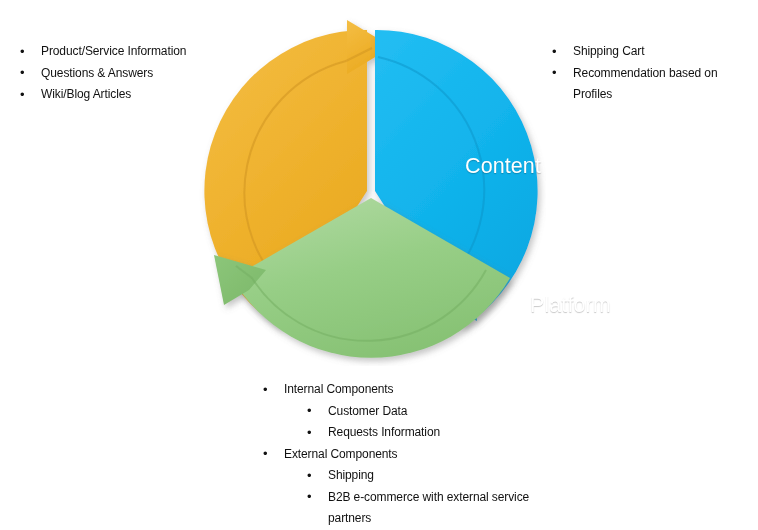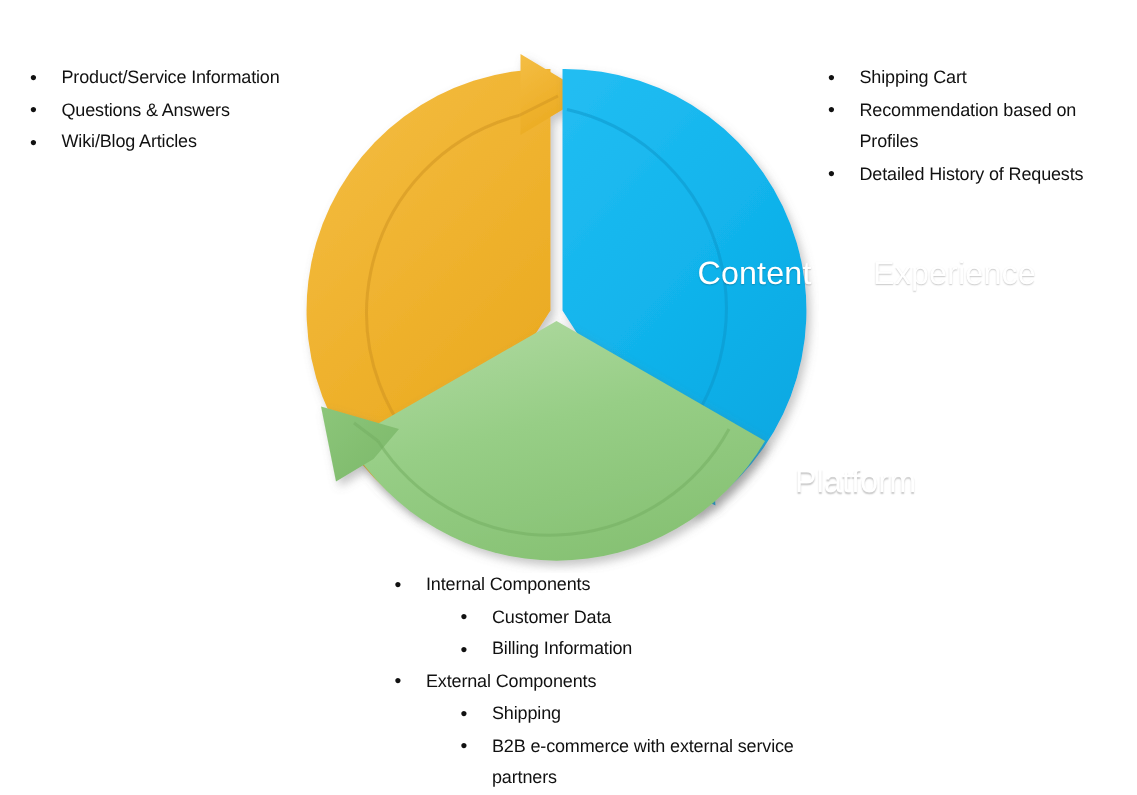--- a/index.html
+++ b/index.html
@@ -62,21 +62,21 @@
   #list-bottom {
     left: 262px;
     top: 379px;
     width: 300px;
   }
 
   
   #cycle-diagram {
     position: absolute;
     left: 196px;
-    top: 32px;
+    top: 16px;
     width: 350px;
     height: 350px;
     text-decoration: underline;
   }
   #cycle-diagram svg {
     display: block;
     width: 350px;
     height: 350px;
   }
 
@@ -98,27 +98,26 @@
 
 <ul class="bullet-list" id="list-left">
     <li>Product/Service Information</li>
     <li>Questions &amp; Answers</li>
     <li>Wiki/Blog Articles</li>
   </ul>
 
 <ul class="bullet-list" id="list-right">
     <li>Shipping Cart</li>
     <li>Recommendation based on Profiles</li>
-    <li>Detailed History of Requests</li>
   </ul>
 
 <ul class="bullet-list" id="list-bottom">
     <li>Internal Components</li>
     <li class="sub">Customer Data</li>
-    <li class="sub">Billing Information</li>
+    <li class="sub">Requests Information</li>
     <li>External Components</li>
     <li class="sub">Shipping</li>
     <li class="sub">B2B e-commerce with external service partners</li>
   </ul>
 
 <div id="cycle-diagram">
   <svg viewBox="0 0 350 350" xmlns="http://www.w3.org/2000/svg" aria-hidden="true">
     <defs>
       <linearGradient id="grad-orange" x1="0" y1="0" x2="0.55" y2="1">
         <stop offset="0%" stop-color="#F4BE45"></stop>
@@ -196,15 +195,14 @@
                L 28 289
                L 18 239
                L 70 254
                L 53 274 Z" fill="url(#grad-green-dark)"></path>
     </g>
     <path d="M 290 254 A 136 136 0 0 1 56 262" fill="none" stroke="#74AE62" stroke-opacity="0.55" stroke-width="2"></path>
     <path d="M 56 262 L 40 250" fill="none" stroke="#74AE62" stroke-opacity="0.5" stroke-width="2"></path>
   </svg>
 
   <span class="segment-label" id="label-content">Content</span>
-  <span class="segment-label" id="label-experience">Experience</span>
   <span class="segment-label" id="label-platform">Platform</span>
 </div>
 
 </body></html>

